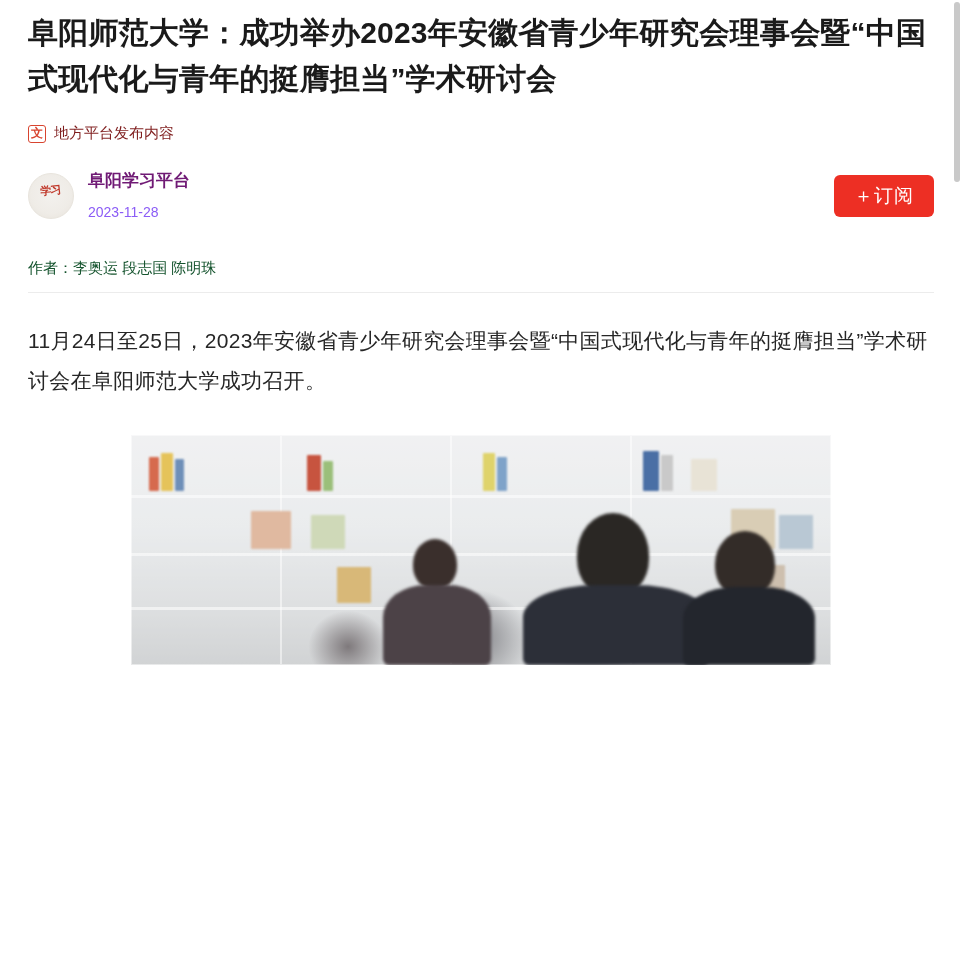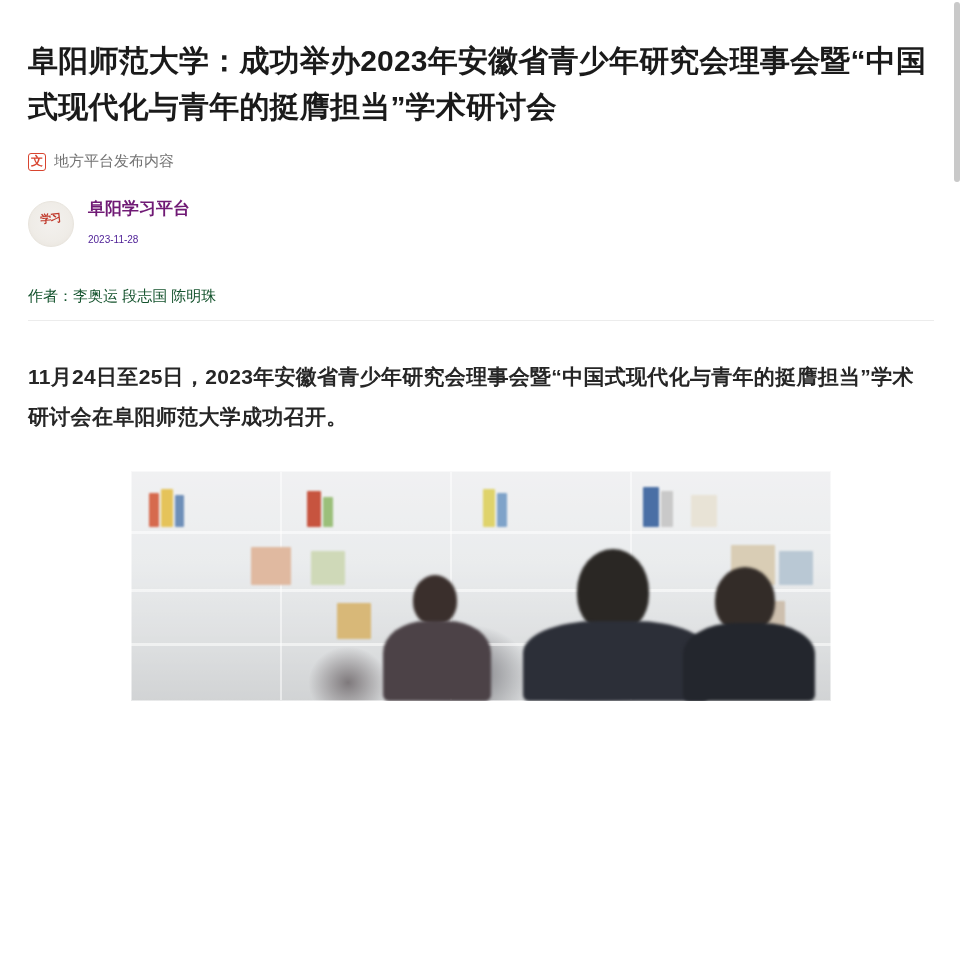--- a/index.html
+++ b/index.html
@@ -18,21 +18,21 @@
     background: #ffffff;
     padding: 0 28px;
     position: relative;
   }
   .article-title {
     font-size: 30px;
     line-height: 46px;
     font-weight: bold;
     color: #1a1a1a;
     margin: 0;
-    padding-top: 38px;
+    padding-top: 10px;
     letter-spacing: 0.2px;
   }
   .badge-row {
     display: flex;
     align-items: center;
     margin-top: 22px;
     gap: 8px;
   }
   .badge-icon {
     width: 18px;
@@ -41,21 +41,21 @@
     border-radius: 3px;
     color: #d8442f;
     font-size: 12px;
     line-height: 15px;
     text-align: center;
     font-weight: bold;
     flex: none;
   }
   .badge-text {
     font-size: 15px;
-    color: #737373;
+    color: #7f1d1d;
   }
   .source-row {
     display: flex;
     align-items: center;
     margin-top: 26px;
     height: 54px;
   }
   .avatar {
     width: 46px;
     height: 46px;
@@ -84,22 +84,22 @@
     flex-direction: column;
     justify-content: center;
   }
   .source-name {
     font-size: 17px;
     color: #701a75;
     line-height: 24px;
     font-weight: bold;
   }
   .source-date {
-    font-size: 10px;
-    color: #4c1d95;
+    font-size: 14px;
+    color: #8b5cf6;
     line-height: 22px;
     margin-top: 8px;
   }
   .subscribe-btn {
     margin-left: auto;
     background: #ed2f24;
     color: #ffffff;
     font-size: 19px;
     border: none;
     border-radius: 6px;
@@ -120,21 +120,21 @@
     background: #ececec;
     width: 100%;
   }
   .body-text {
     font-size: 21px;
     line-height: 40px;
     color: #262626;
     margin: 0;
     letter-spacing: 0.3px;
   }
-  .p1 { margin-top: 36px; font-weight: bold; }
+  .p1 { margin-top: 28px; }
   .p2 { margin-top: 30px; }
   .figure {
     margin-top: 34px;
     width: 700px;
     margin-left: auto;
     margin-right: auto;
     height: 230px;
     overflow: hidden;
     position: relative;
     background: #cfd3d6;
@@ -199,20 +199,21 @@
   </div>
 
   <div class="source-row">
     <div class="avatar">
       <div class="glyph">学习</div>
     </div>
     <div class="source-meta">
       <div class="source-name">阜阳学习平台</div>
       <div class="source-date">2023-11-28</div>
     </div>
+    <button class="subscribe-btn">＋订阅</button>
   </div>
 
   <div class="authors">作者：李奥运 段志国 陈明珠</div>
   <div class="divider"></div>
 
   <p class="body-text p1">11月24日至25日，2023年安徽省青少年研究会理事会暨“中国式现代化与青年的挺膺担当”学术研讨会在阜阳师范大学成功召开。</p>
 
   <div class="figure">
     <div class="photo"></div>
 

